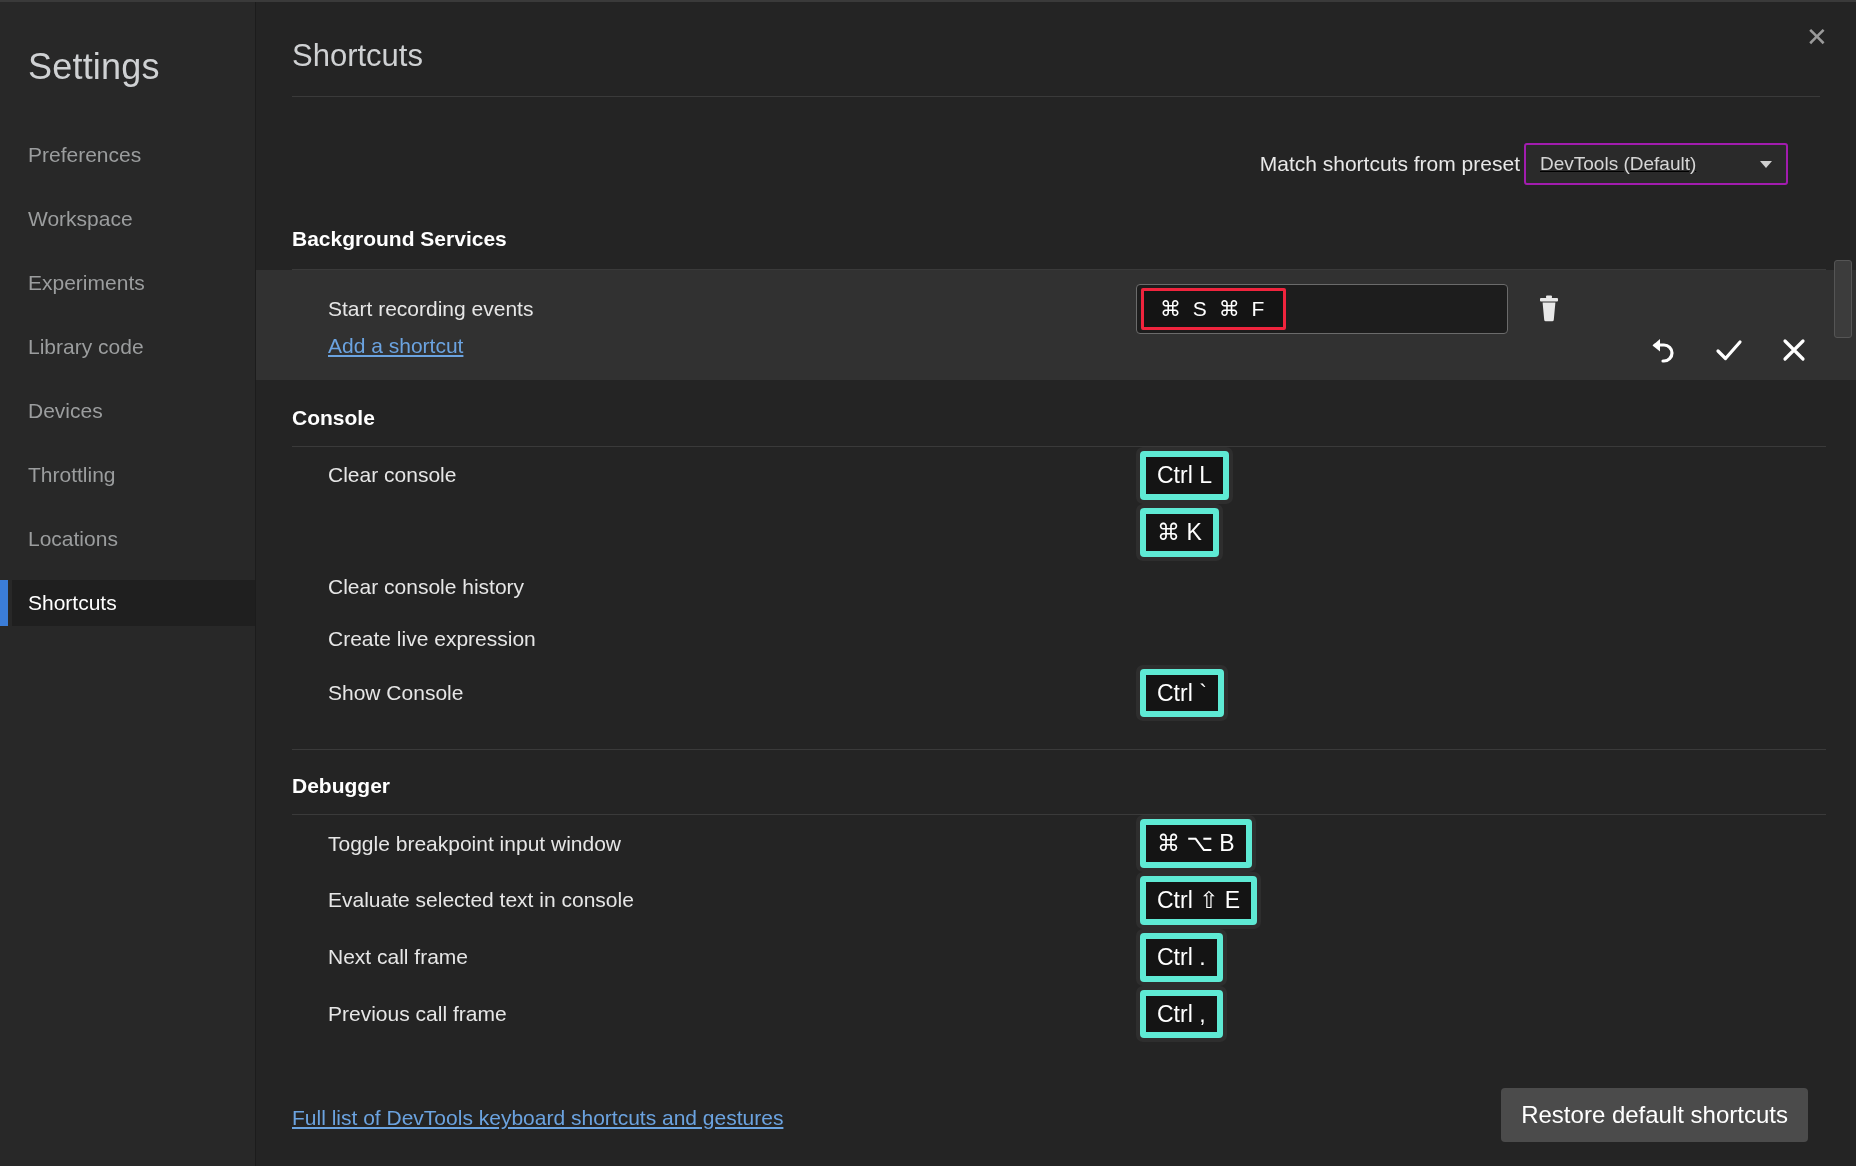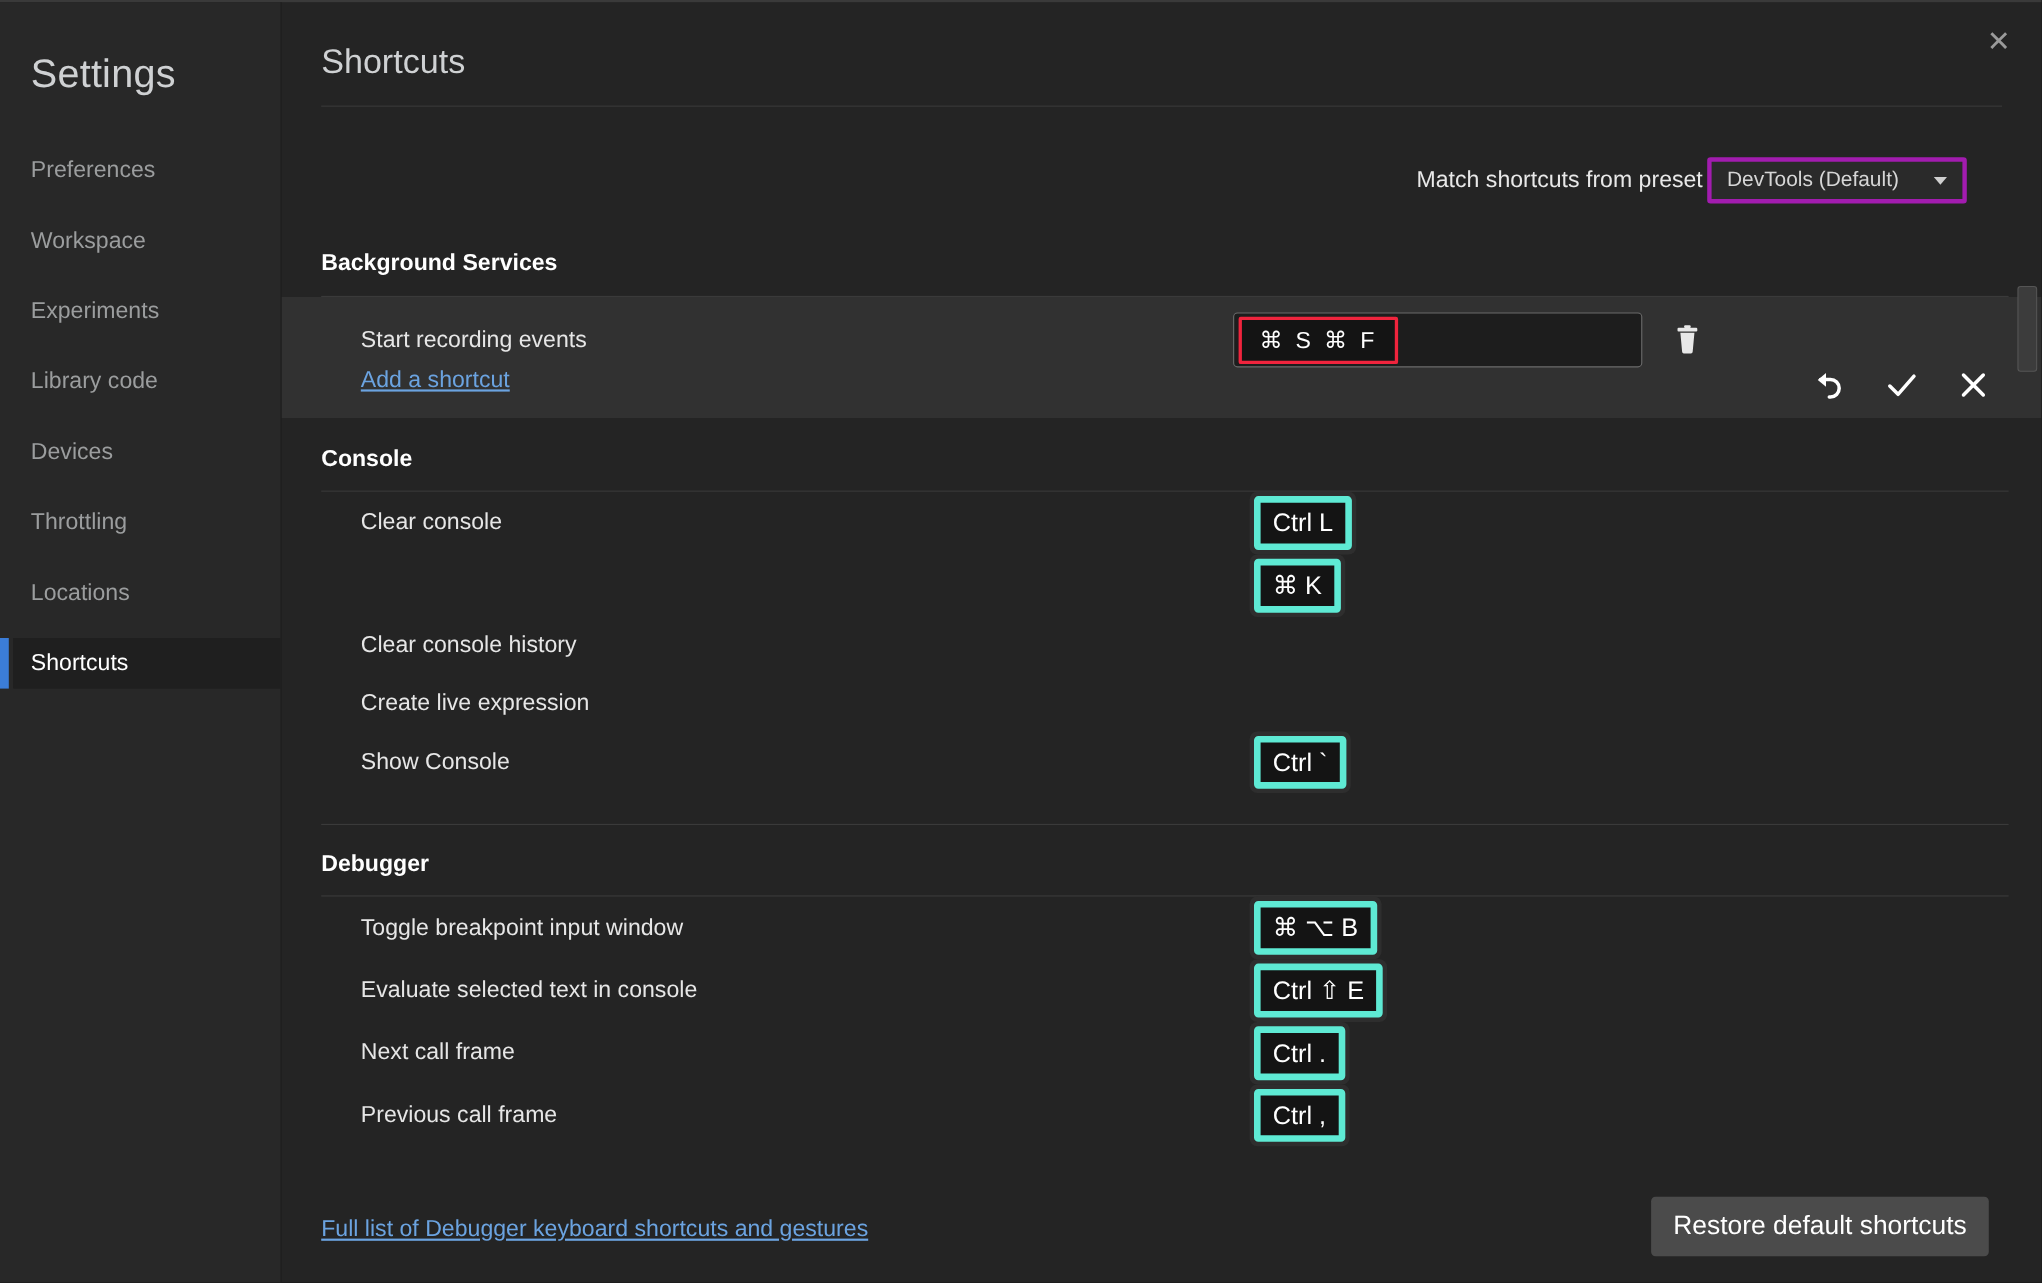--- a/index.html
+++ b/index.html
@@ -113,30 +113,31 @@
     align-items: center;
     justify-content: flex-end;
     gap: 4px;
     margin: 46px 68px 0 0;
   }
   .preset-label {
     font-size: 21px;
     color: #e8e8e8;
   }
   .preset-select {
-    width: 236px;
+    width: 264px;
     height: 42px;
     background: #2a2a2a;
-    border: 4px solid #a21caf;
+    border: 2px solid #a21caf;
     border-radius: 3px;
     display: flex;
     align-items: center;
     padding: 0 14px;
     justify-content: space-between;
     cursor: pointer;
+    text-decoration: underline;
   }
   .preset-value { font-size: 19px; color: #d6d6d6; }
   .caret {
     width: 0; height: 0;
     border-left: 6px solid transparent;
     border-right: 6px solid transparent;
     border-top: 7px solid #cfcfcf;
   }
 
   
@@ -192,21 +193,21 @@
     color: #ffffff;
     font-size: 23px;
     padding: 4px 11px;
     line-height: 1.25;
     white-space: nowrap;
   }
 
   
   .edit-block {
     background: #313131;
-    padding: 14px 15px 22px 0;
+    padding: 14px 0 22px 0;
     position: relative;
   }
   .edit-row {
     display: flex;
     align-items: center;
     padding-left: 72px;
     padding-right: 30px;
   }
   .edit-fields { width: 690px; display: flex; align-items: center; text-align: right; }
 
@@ -471,21 +472,21 @@
     <div class="row">
       <div class="row-label">Previous call frame</div>
       <div class="row-keys">
         <span class="keycap">
           <span class="keycap-inner">Ctrl ,</span>
         </span>
       </div>
     </div>
 
     <div class="footer-link">
-      <span class="link">Full list of Debugger keyboard shortcuts and gestures</span>
+      <span class="link">Full list of DevTools keyboard shortcuts and gestures</span>
     </div>
 
     <button class="restore-btn">Restore default shortcuts</button>
 
     <div class="scrollbar-track">
       <div class="scrollbar-thumb"></div>
     </div>
 
   </div>
 </div>

